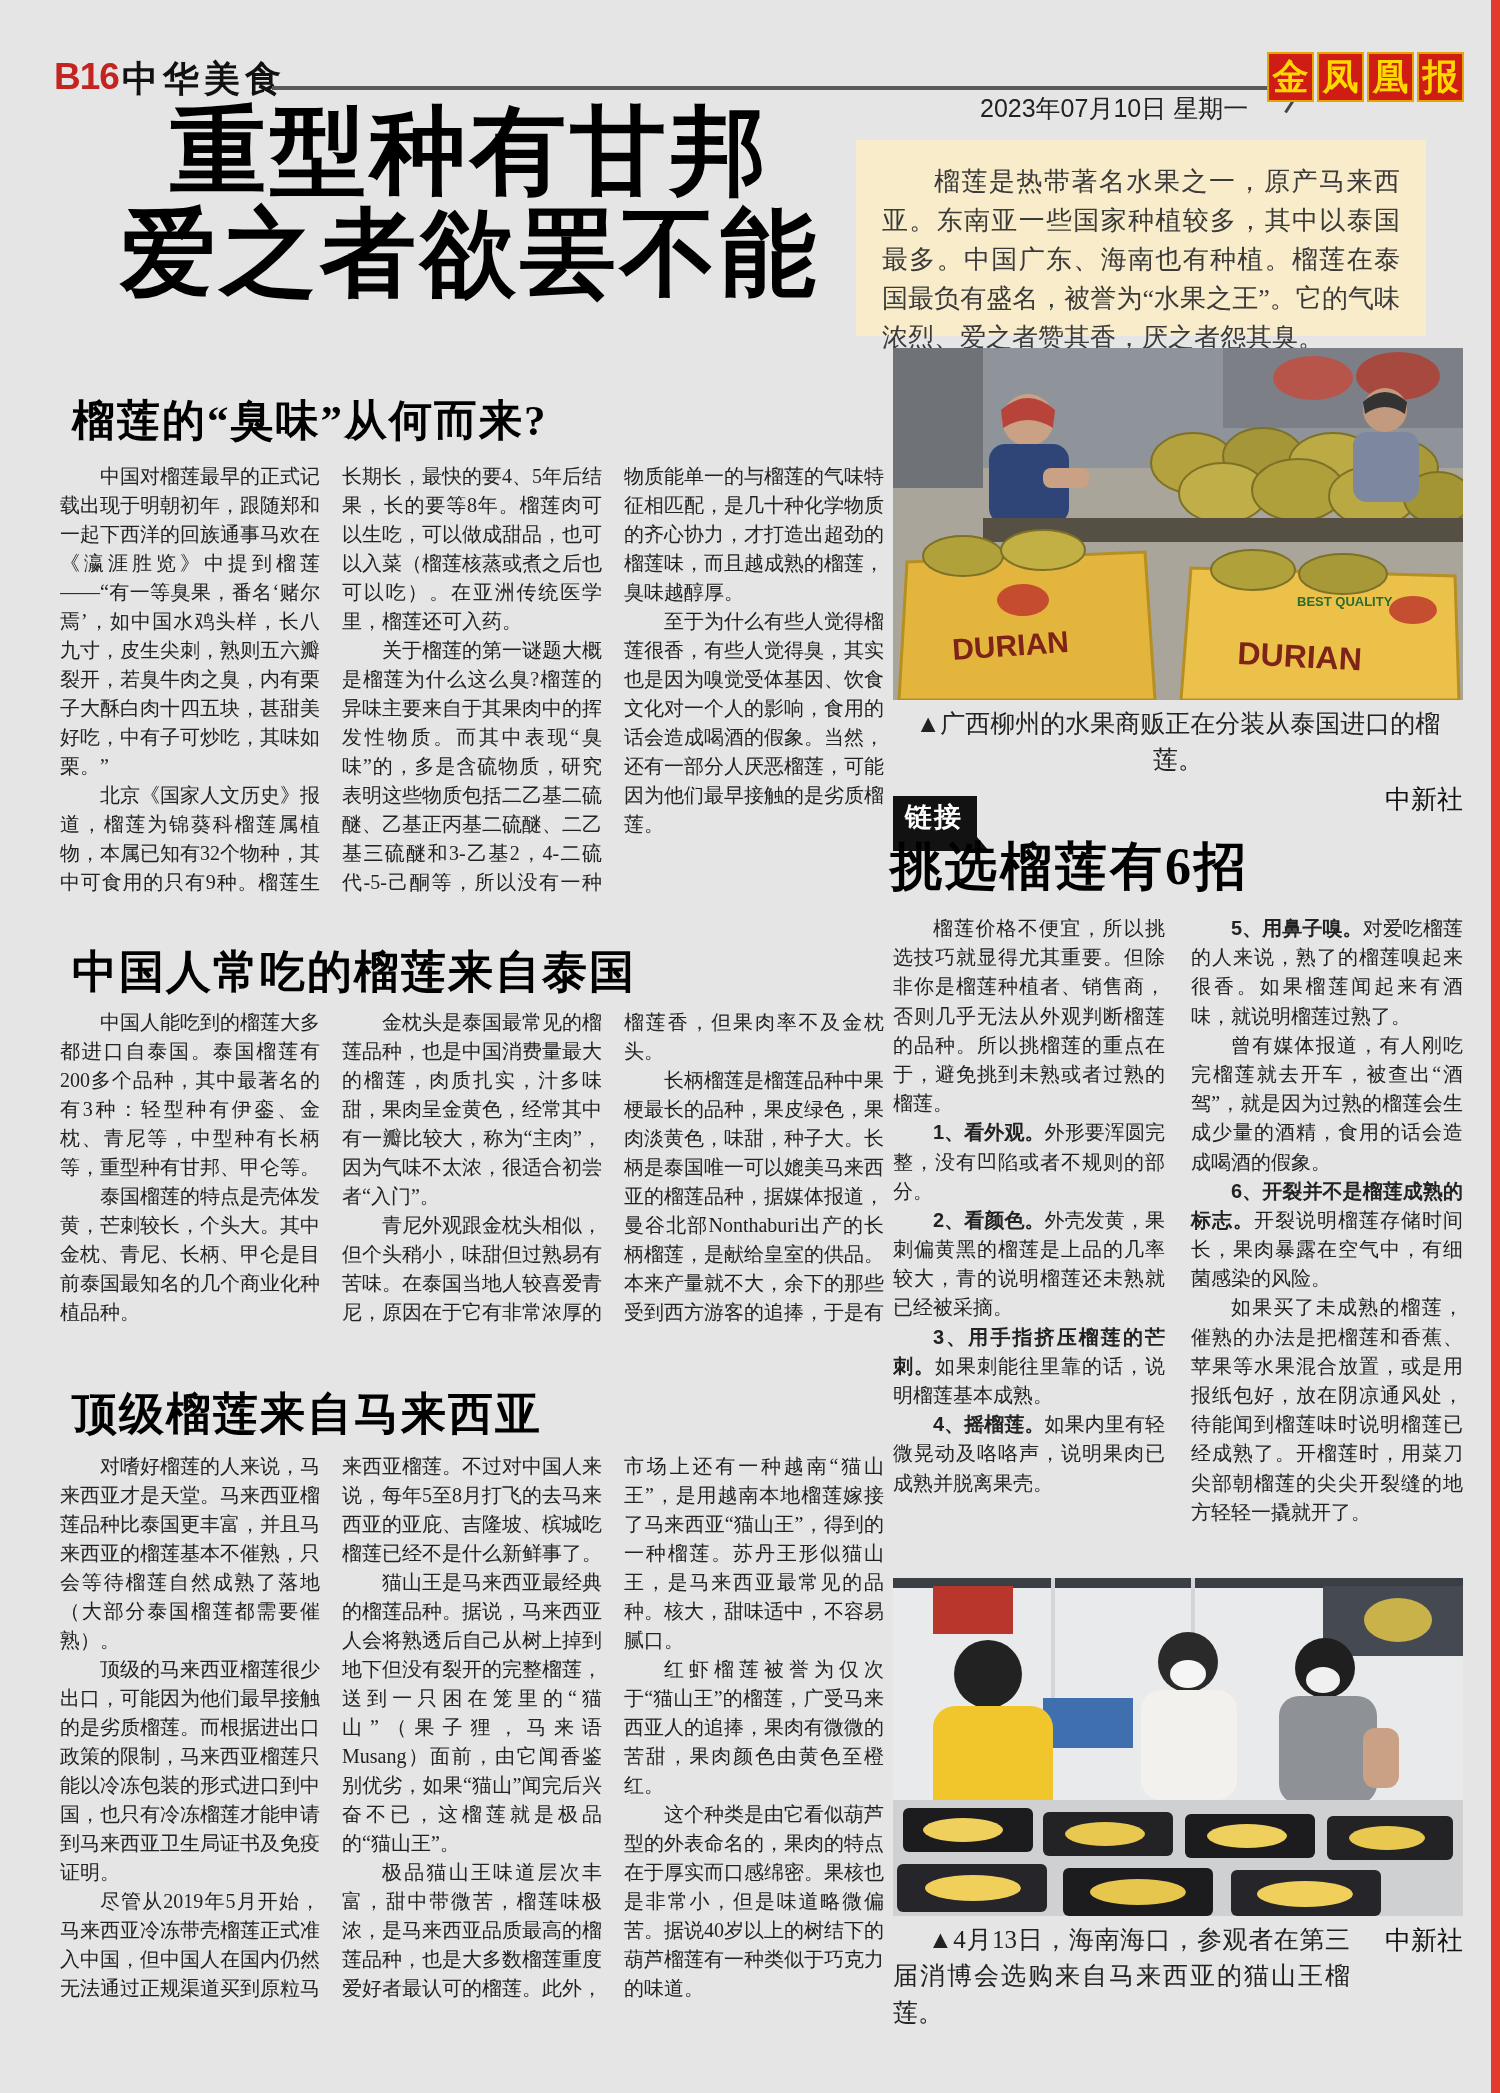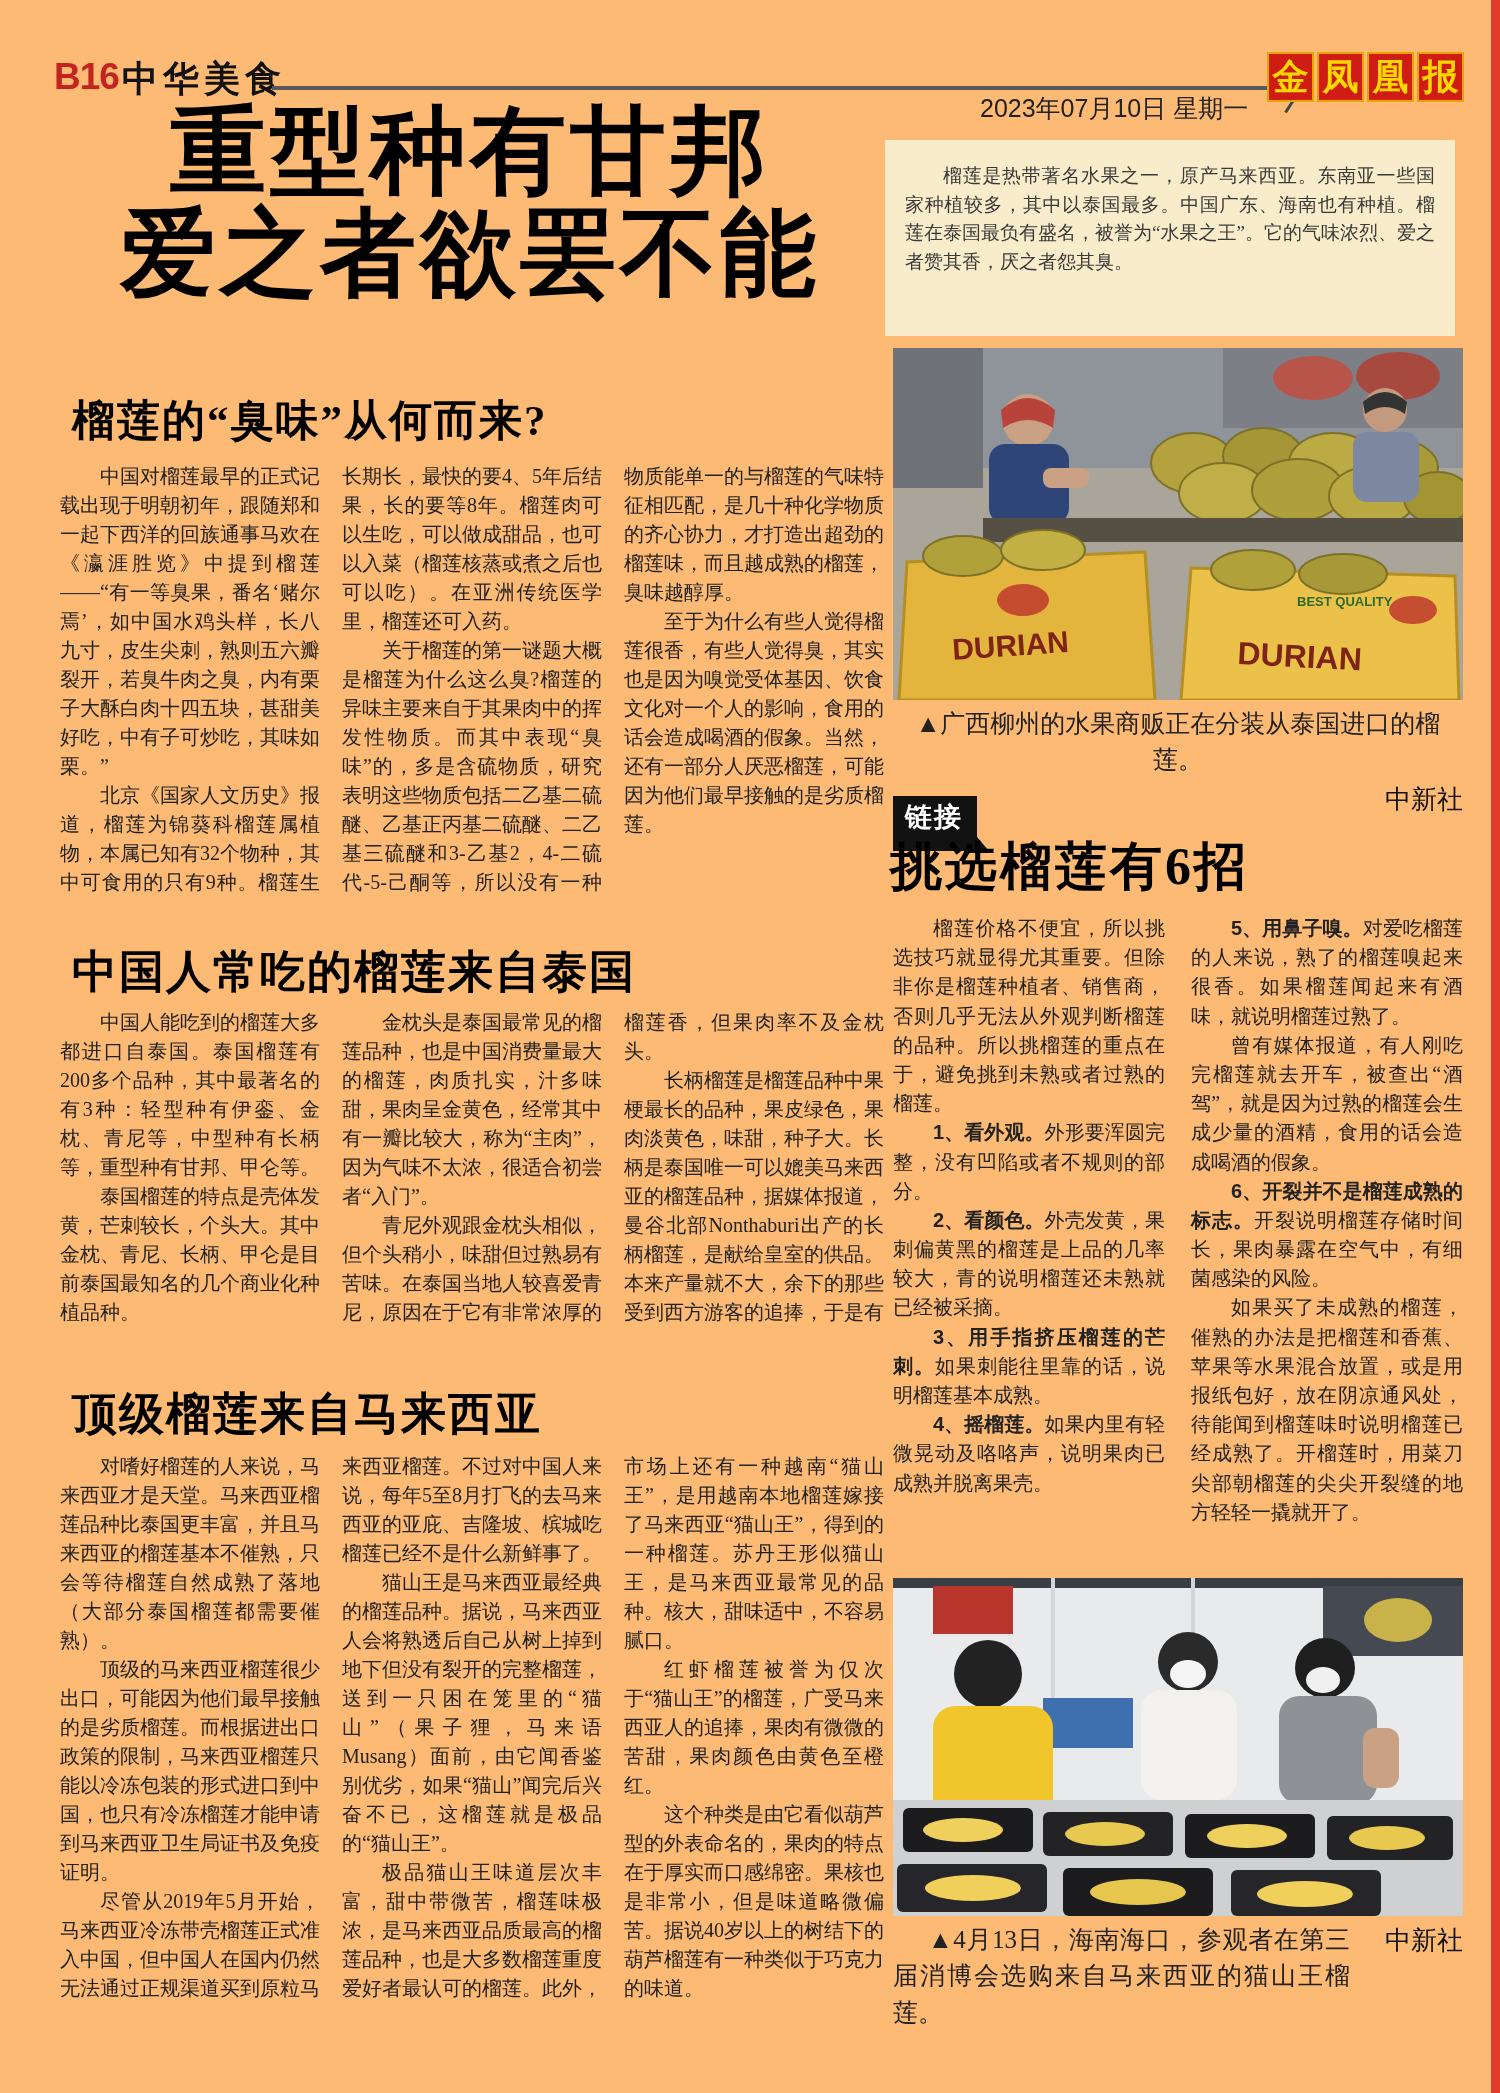--- a/index.html
+++ b/index.html
@@ -1,16 +1,16 @@
 <!DOCTYPE html>
 <html><head>
 <meta charset="utf-8">
 <style>
   html,body{margin:0;padding:0;background:#888;}
-  .page{position:relative;width:1500px;height:2093px;background:#fdba74;margin:0 auto;
+  .page{position:relative;width:1500px;height:2093px;background:#e5e5e5;margin:0 auto;
         font-family:"Liberation Serif",serif;color:#1a1a1a;overflow:hidden;}
   .red-edge{position:absolute;right:0;top:0;width:9px;height:100%;background:#e23b2e;}
 
   
   .edition{position:absolute;left:54px;top:56px;font-family:"Liberation Sans",sans-serif;
            font-weight:bold;font-size:37px;color:#c42420;letter-spacing:-1px;}
   .section-name{position:absolute;left:122px;top:55px;font-family:"Liberation Sans",sans-serif;
            font-weight:bold;font-size:36px;letter-spacing:5px;color:#111;}
   .header-rule{position:absolute;left:272px;top:86px;width:1008px;height:4px;background:#5a5a5a;}
   .paper-date{position:absolute;left:980px;top:92px;width:300px;font-size:25px;color:#222;
@@ -21,22 +21,22 @@
   .masthead .m-box{width:47px;height:50px;background:#cf1d15;color:#ffd800;display:flex;
          align-items:center;justify-content:center;font-size:36px;font-weight:bold;
          border:2px solid #e8a400;box-sizing:border-box;font-family:"Liberation Serif",serif;}
 
   
   .headline{position:absolute;left:55px;top:100px;width:830px;text-align:center;
             font-family:"Liberation Sans",sans-serif;font-weight:bold;color:#000;
             font-size:96px;line-height:1.06;letter-spacing:4px;}
 
   
-  .intro-box{position:absolute;left:885px;top:140px;width:570px;height:196px;background:#f9ecca;
-            box-sizing:border-box;padding:22px 20px;font-size:19px;line-height:1.5;color:#3a3a3a;}
+  .intro-box{position:absolute;left:856px;top:140px;width:570px;height:196px;background:#f9ecca;
+            box-sizing:border-box;padding:22px 26px;font-size:26px;line-height:1.5;color:#3a3a3a;}
   .intro-box p{margin:0;text-indent:2em;text-align:justify;}
 
   
   .art-head{position:absolute;font-weight:900;color:#000;letter-spacing:2px;
             font-family:"Liberation Serif",serif;}
   .h1a{left:72px;top:392px;font-size:43px;}
   .h2a{left:72px;top:942px;font-size:45px;}
   .h3a{left:72px;top:1384px;font-size:45px;}
 
   

